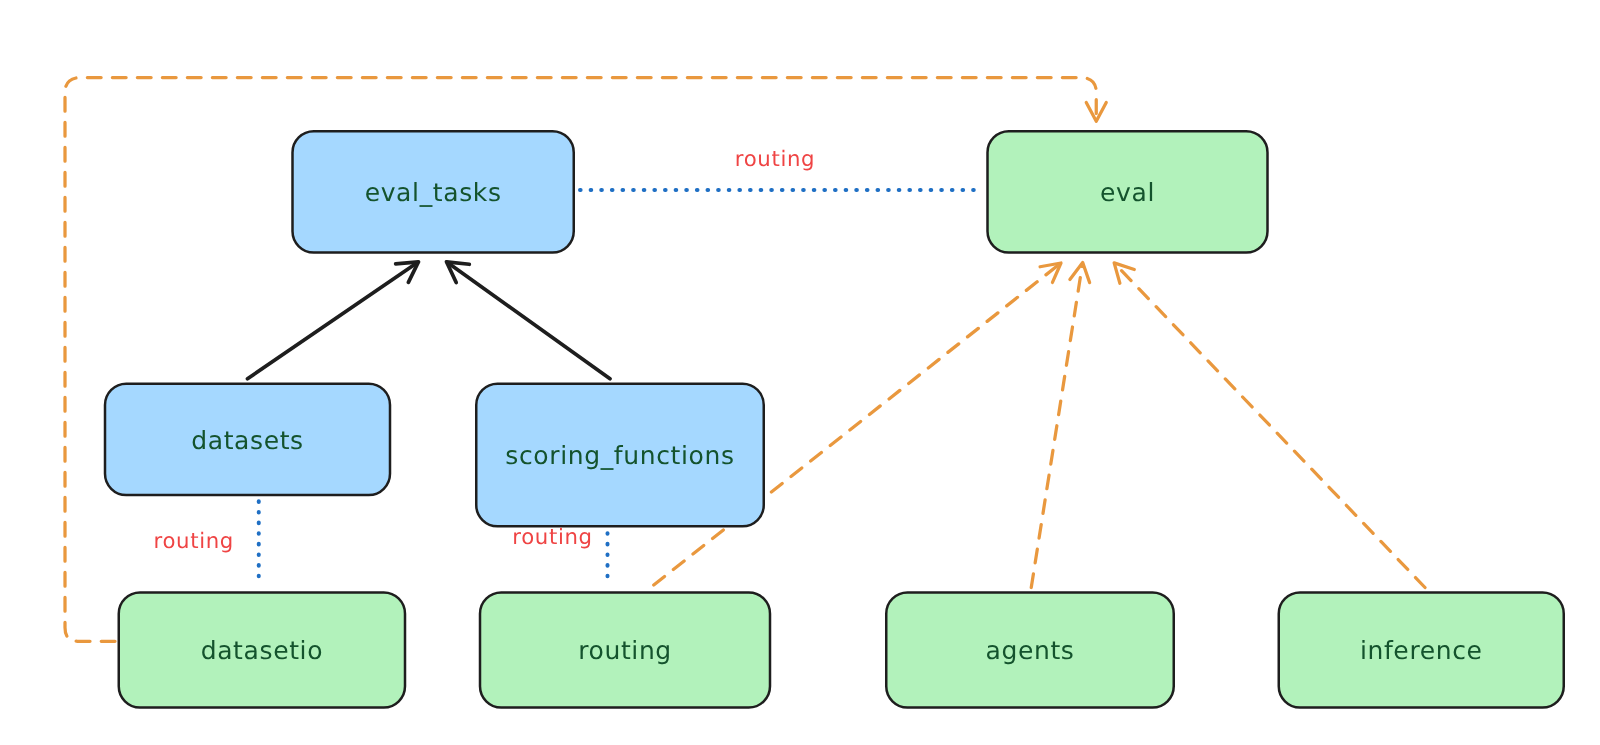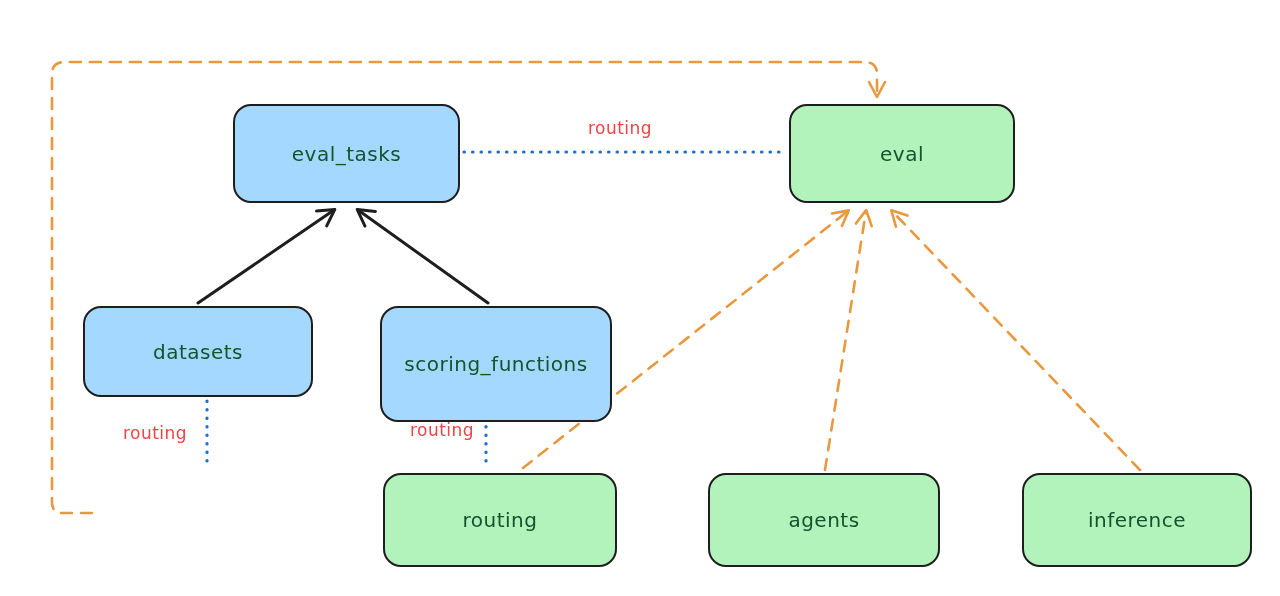--- a/index.html
+++ b/index.html
@@ -87,20 +87,23 @@
   </div>
   <div class="node green" id="node-eval">
     <span>eval</span>
   </div>
   <div class="node blue" id="node-datasets">
     <span>datasets</span>
   </div>
   <div class="node blue" id="node-scoring-functions">
     <span>scoring_functions</span>
   </div>
+  <div class="node green" id="node-datasetio">
+    <span>datasetio</span>
+  </div>
   <div class="node green" id="node-scoring">
     <span>routing</span>
   </div>
   <div class="node green" id="node-agents">
     <span>agents</span>
   </div>
   <div class="node green" id="node-inference">
     <span>inference</span>
   </div>
 

